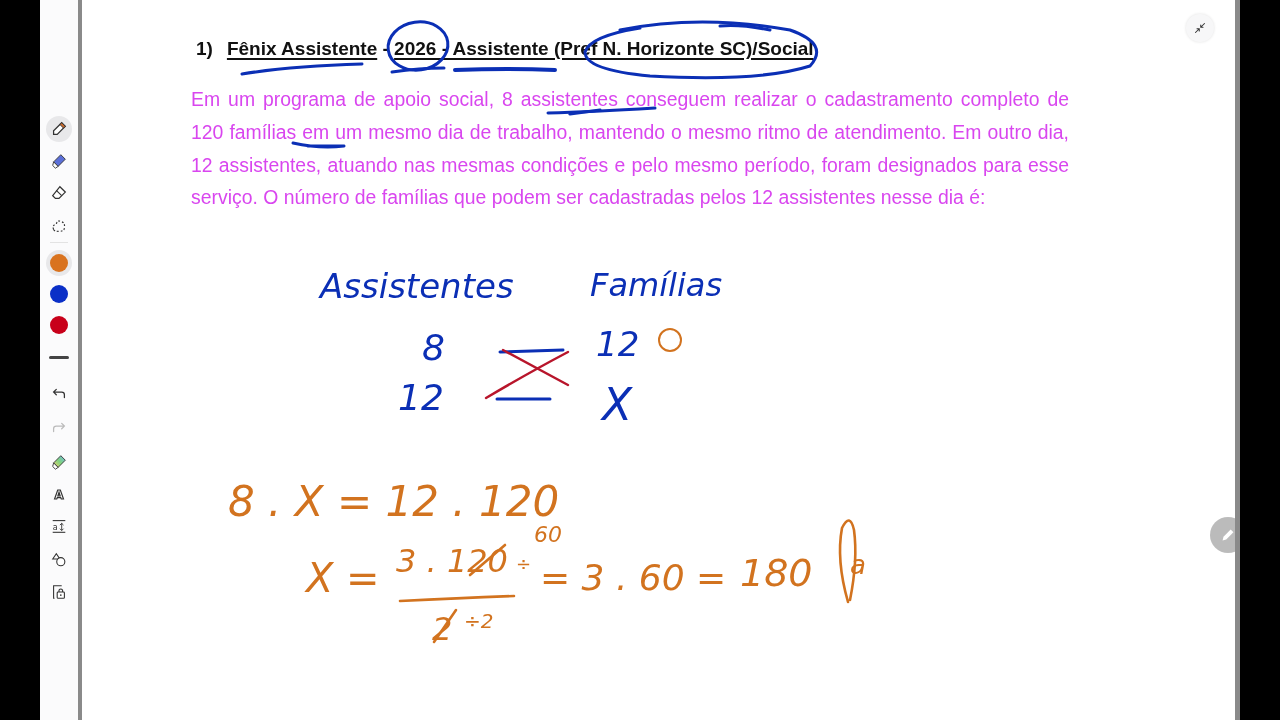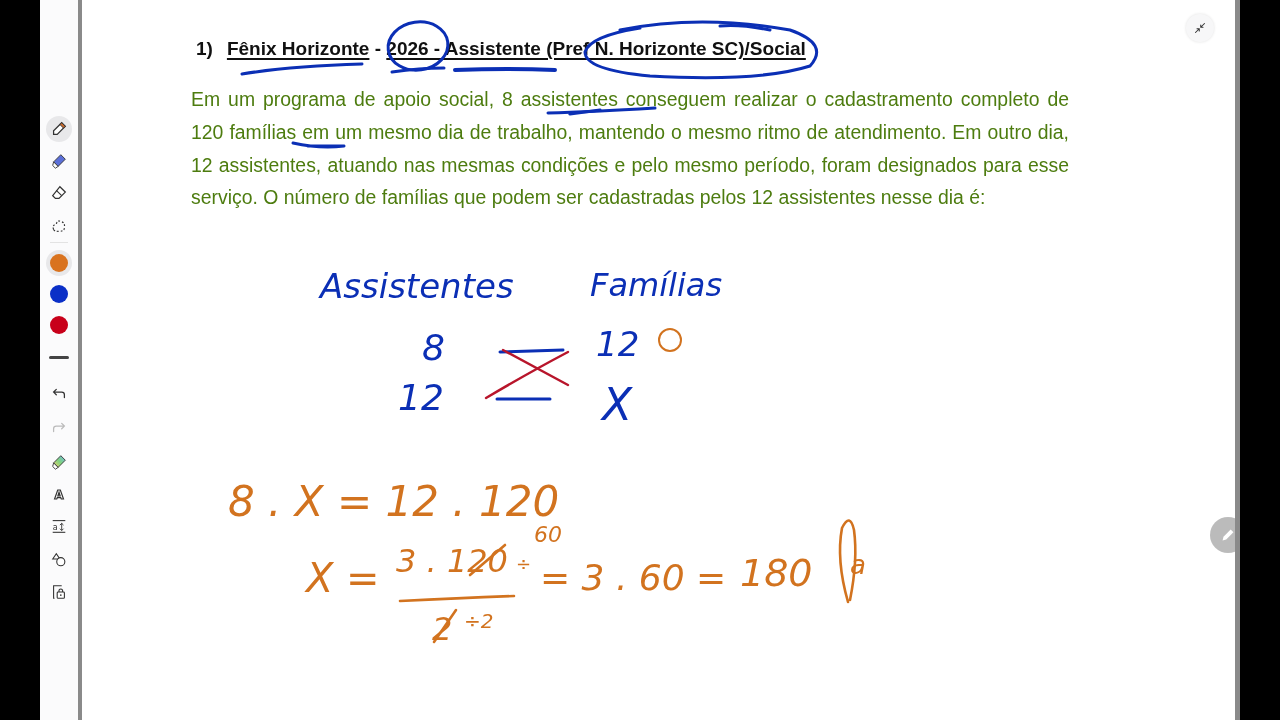--- a/index.html
+++ b/index.html
@@ -14,21 +14,21 @@
   .tool { position:absolute; left:46px; width:26px; height:26px; display:flex; align-items:center; justify-content:center; border-radius:50%; cursor:pointer; }
   .tool.active { background:#e8e8ea; }
   .tool svg { width:18px; height:18px; }
   .swatch { width:18px; height:18px; border-radius:50%; }
   .sep { position:absolute; left:49px; width:20px; height:3px; background:#444; border-radius:2px; }
   .thin-sep { position:absolute; left:50px; width:18px; height:1px; background:#e3e3e3; }
 
   .q-title { position:absolute; left:196px; top:38px; font-weight:bold; font-size:19px; color:#111; white-space:nowrap; }
   .q-title .num { margin-right:14px; }
   .q-title .u { text-decoration:underline; text-decoration-thickness:1.5px; text-underline-offset:3px; }
-  .q-body { position:absolute; left:191px; top:83px; width:878px; font-size:19.4px; line-height:32.8px; color:#4d7c0f; text-align:justify; }
+  .q-body { position:absolute; left:191px; top:83px; width:878px; font-size:19.4px; line-height:32.8px; color:#d946ef; text-align:justify; }
 
   .ink { position:absolute; left:0; top:0; width:1280px; height:720px; pointer-events:none; }
   .hw-blue { fill:none; stroke:#0b2fb5; stroke-width:3; stroke-linecap:round; stroke-linejoin:round; }
   .hw-orange { fill:none; stroke:#d2731f; stroke-width:2.6; stroke-linecap:round; stroke-linejoin:round; }
   .hw-red { fill:none; stroke:#b8152b; stroke-width:2.4; stroke-linecap:round; }
   .hw-text-blue { font-family:"DejaVu Sans", sans-serif; fill:#0b2fb5; font-style:italic; }
   .hw-text-orange { font-family:"DejaVu Sans", sans-serif; fill:#d2731f; font-style:italic; }
 
   .exit-fs { position:absolute; left:1186px; top:14px; width:28px; height:28px; border-radius:50%; background:#f7f7f8; box-shadow:0 0 3px rgba(0,0,0,0.12); display:flex; align-items:center; justify-content:center; cursor:pointer; }
   .edit-fab { position:absolute; left:1210px; top:517px; width:36px; height:36px; border-radius:50%; background:rgba(170,170,170,0.8); display:flex; align-items:center; justify-content:center; cursor:pointer; }
@@ -125,21 +125,21 @@
     <path d="M10 10 V8 Q12 5.5 14 8 V10" fill="none" stroke="#333" stroke-width="1.2"></path>
     <circle cx="12" cy="13.5" r="0.9" fill="#333"></circle>
   </svg>
 </div>
 
 <div class="toolbar-divider"></div>
 
 <div class="canvas"></div>
 
 <div class="q-title">
-  <span class="num">1)</span><span class="u">Fênix Horizonte</span><span> - </span><span class="u">2026 - Assistente (Pref N. Horizonte SC)/Social</span>
+  <span class="num">1)</span><span class="u">Fênix Assistente</span><span> - </span><span class="u">2026 - Assistente (Pref N. Horizonte SC)/Social</span>
 </div>
 
 <div class="q-body">Em um programa de apoio social, 8 assistentes conseguem realizar o cadastramento completo de 120 famílias em um mesmo dia de trabalho, mantendo o mesmo ritmo de atendimento. Em outro dia, 12 assistentes, atuando nas mesmas condições e pelo mesmo período, foram designados para esse serviço. O número de famílias que podem ser cadastradas pelos 12 assistentes nesse dia é:</div>
 
 <svg class="ink" viewBox="0 0 1280 720">
 
   <path class="hw-blue" d="M242 74 Q290 66 362 64"></path>
   <ellipse class="hw-blue" cx="418" cy="46" rx="30" ry="24" transform="rotate(-8 418 46)"></ellipse>
   <path class="hw-blue" d="M392 72 Q420 68 444 68"></path>
   <path class="hw-blue" d="M455 70 Q510 68 555 70" style="stroke-width:4"></path>

